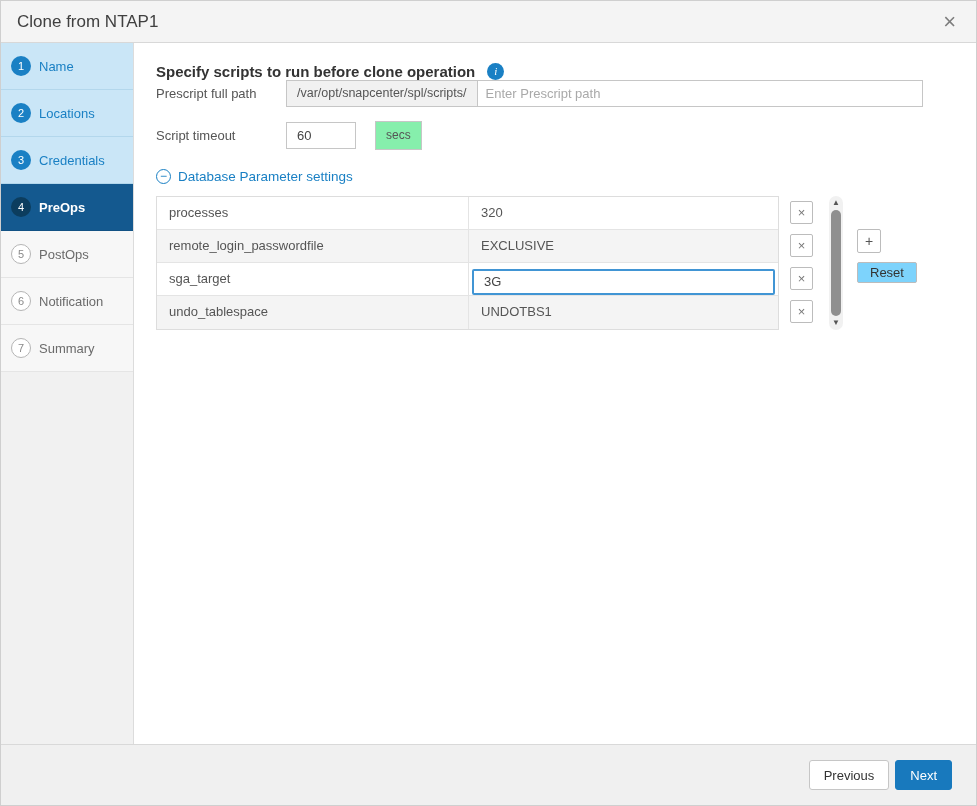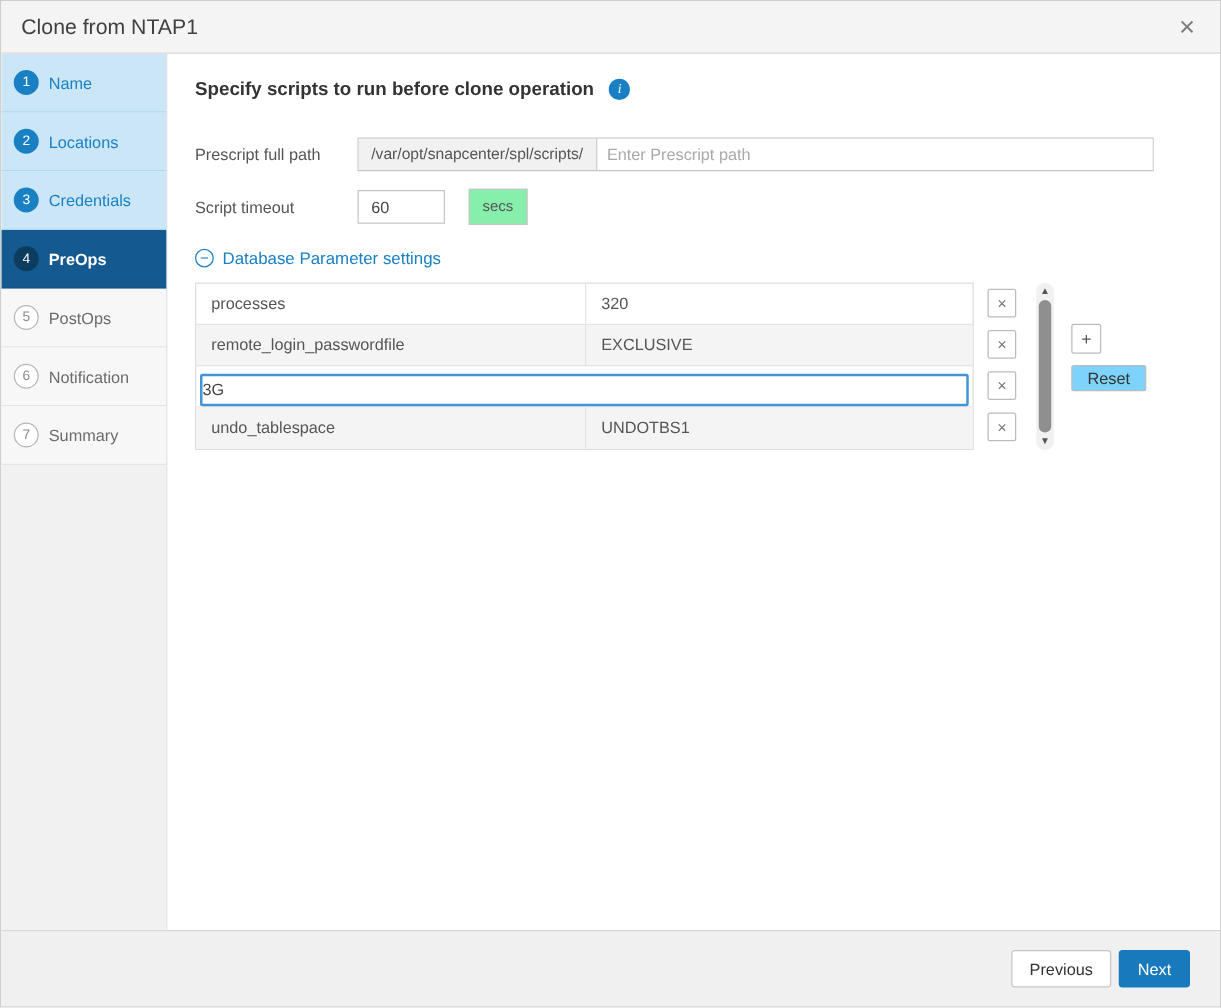--- a/index.html
+++ b/index.html
@@ -46,21 +46,21 @@
   .step.done .num { background: #1a80c4; color: #fff; }
   .step.active { background: #14598f; color: #fff; font-weight: bold; }
   .step.active .num { background: #0c3d5e; color: #fff; font-weight: normal; }
   .step.todo   { background: #f7f7f7; color: #6b6b6b; }
   .step.todo .num { background: #fff; border: 1px solid #b5b5b5; color: #8a8a8a; line-height: 18px; }
   .sidebar-filler { flex: 1; background: #f1f1f1; }
 
   
   .main { flex: 1; background: #fff; padding: 20px 22px; overflow: hidden; }
 
-  .heading-row { display: flex; align-items: flex-end; gap: 12px; margin-bottom: 30px; }
+  .heading-row { display: flex; align-items: flex-end; gap: 12px; }
   .heading { font-size: 15px; font-weight: bold; color: #333; }
   .info-icon {
     width: 17px; height: 17px; border-radius: 50%; background: #1a80c4;
     color: #fff; font-size: 11px; font-style: italic; font-family: "Liberation Serif", serif;
     text-align: center; line-height: 17px; cursor: pointer;
   }
 
   .frow { display: flex; align-items: center; margin-bottom: 15px; }
   .flabel { width: 130px; flex: 0 0 130px; font-size: 13px; color: #555; }
 
@@ -109,21 +109,21 @@
   .table-zone { display: flex; align-items: flex-start; }
   .param-table { width: 623px; border: 1px solid #ddd; }
   .prow { display: flex; height: 33px; border-bottom: 1px solid #e4e4e4; font-size: 13px; color: #555; }
   .prow:last-child { border-bottom: 0; }
   .prow:nth-child(even) { background: #f4f4f4; }
   .pname { width: 312px; flex: 0 0 312px; padding: 0 12px; line-height: 32px; border-right: 1px solid #e4e4e4; }
   .pvalue { flex: 1; padding: 0 12px; line-height: 32px; cursor: text; }
   .pvalue.editing { padding: 3px 3px; }
   .pvalue.editing input {
     width: 100%; height: 26px; border: 2px solid #4195d4; border-radius: 2px;
-    padding: 0 0; font-size: 13px; color: #444; outline: none;
+    padding: 0 10px; font-size: 13px; color: #444; outline: none;
     font-family: "Liberation Sans", sans-serif;
   }
 
   .del-col { display: flex; flex-direction: column; margin-left: 11px; }
   .del-slot { height: 33px; display: flex; align-items: center; }
   .del-btn {
     width: 23px; height: 23px; border: 1px solid #bcbcbc; background: #fff;
     color: #777; font-size: 13px; line-height: 1; border-radius: 2px; cursor: pointer;
   }
 
@@ -239,20 +239,21 @@
         <div class="param-table">
           <div class="prow">
             <span class="pname">processes</span>
             <span class="pvalue">320</span>
           </div>
           <div class="prow">
             <span class="pname">remote_login_passwordfile</span>
             <span class="pvalue">EXCLUSIVE</span>
           </div>
           <div class="prow">
+            <span class="pname">sga_target</span>
             <span class="pvalue editing">
               <input type="text" value="3G" style="">
             </span>
           </div>
           <div class="prow">
             <span class="pname">undo_tablespace</span>
             <span class="pvalue">UNDOTBS1</span>
           </div>
         </div>
 

